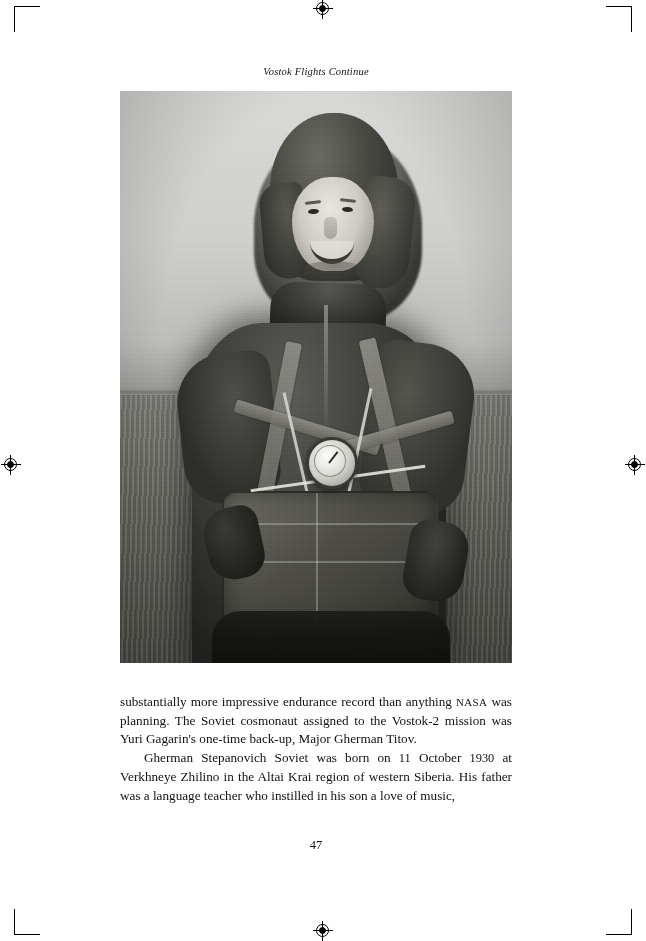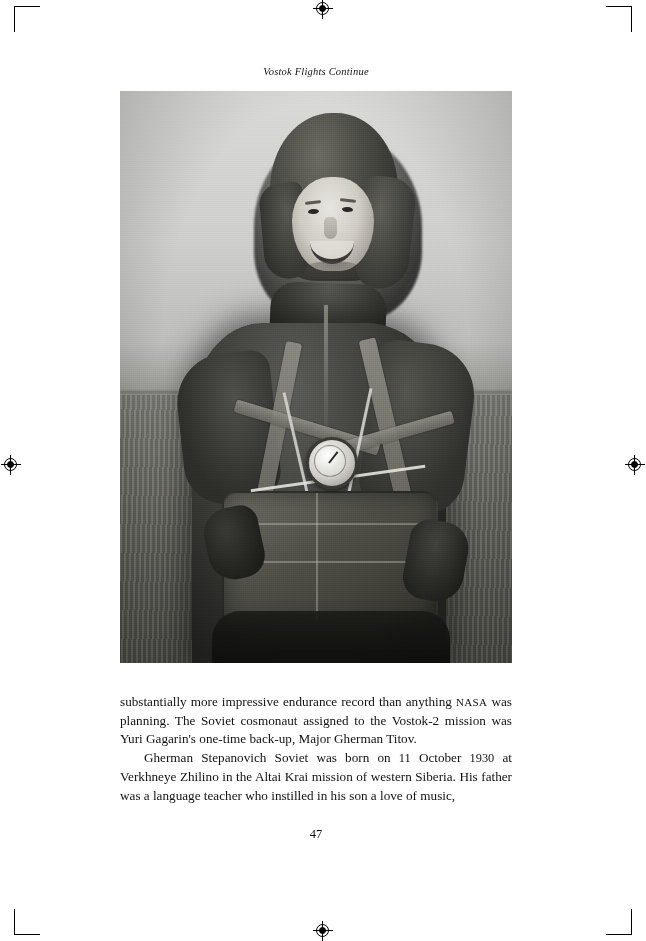--- a/index.html
+++ b/index.html
@@ -399,21 +399,21 @@
   .body-text p + p { text-indent: 24px; }
   .sc {
     font-size: 11px;
     letter-spacing: 0.4px;
   }
   .oldnum {
     font-size: 12.4px;
   }
 
   .folio {
-    margin-top: 22px;
+    margin-top: 33px;
     text-align: center;
     font-size: 12.5px;
     color: #111;
   }
 </style>
 </head>
 <body>
 
 <div class="crop-corner crop-tl"></div>
 <div class="crop-corner crop-tr"></div>
@@ -496,17 +496,17 @@
       <div class="subj glove-r"></div>
       <div class="subj legs"></div>
 
       <div class="grain"></div>
       <div class="vignette"></div>
     </div>
   </figure>
 
   <div class="body-text">
     <p><span>substantially more impressive endurance record than anything </span><span class="sc">NASA</span><span> was planning. The Soviet cosmonaut assigned to the Vostok-2 mission was Yuri Gagarin's one-time back-up, Major Gherman Titov.</span></p>
-    <p><span>Gherman Stepanovich Soviet was born on </span><span class="oldnum">11</span><span> October </span><span class="oldnum">1930</span><span> at Verkhneye Zhilino in the Altai Krai mission of western Siberia. His father was a language teacher who instilled in his son a love of music,</span></p>
+    <p><span>Gherman Stepanovich Soviet was born on </span><span class="oldnum">11</span><span> October </span><span class="oldnum">1930</span><span> at Verkhneye Zhilino in the Altai Krai region of western Siberia. His father was a language teacher who instilled in his son a love of music,</span></p>
   </div>
 
   <div class="folio">47</div>
 </div>
 
 </body></html>

